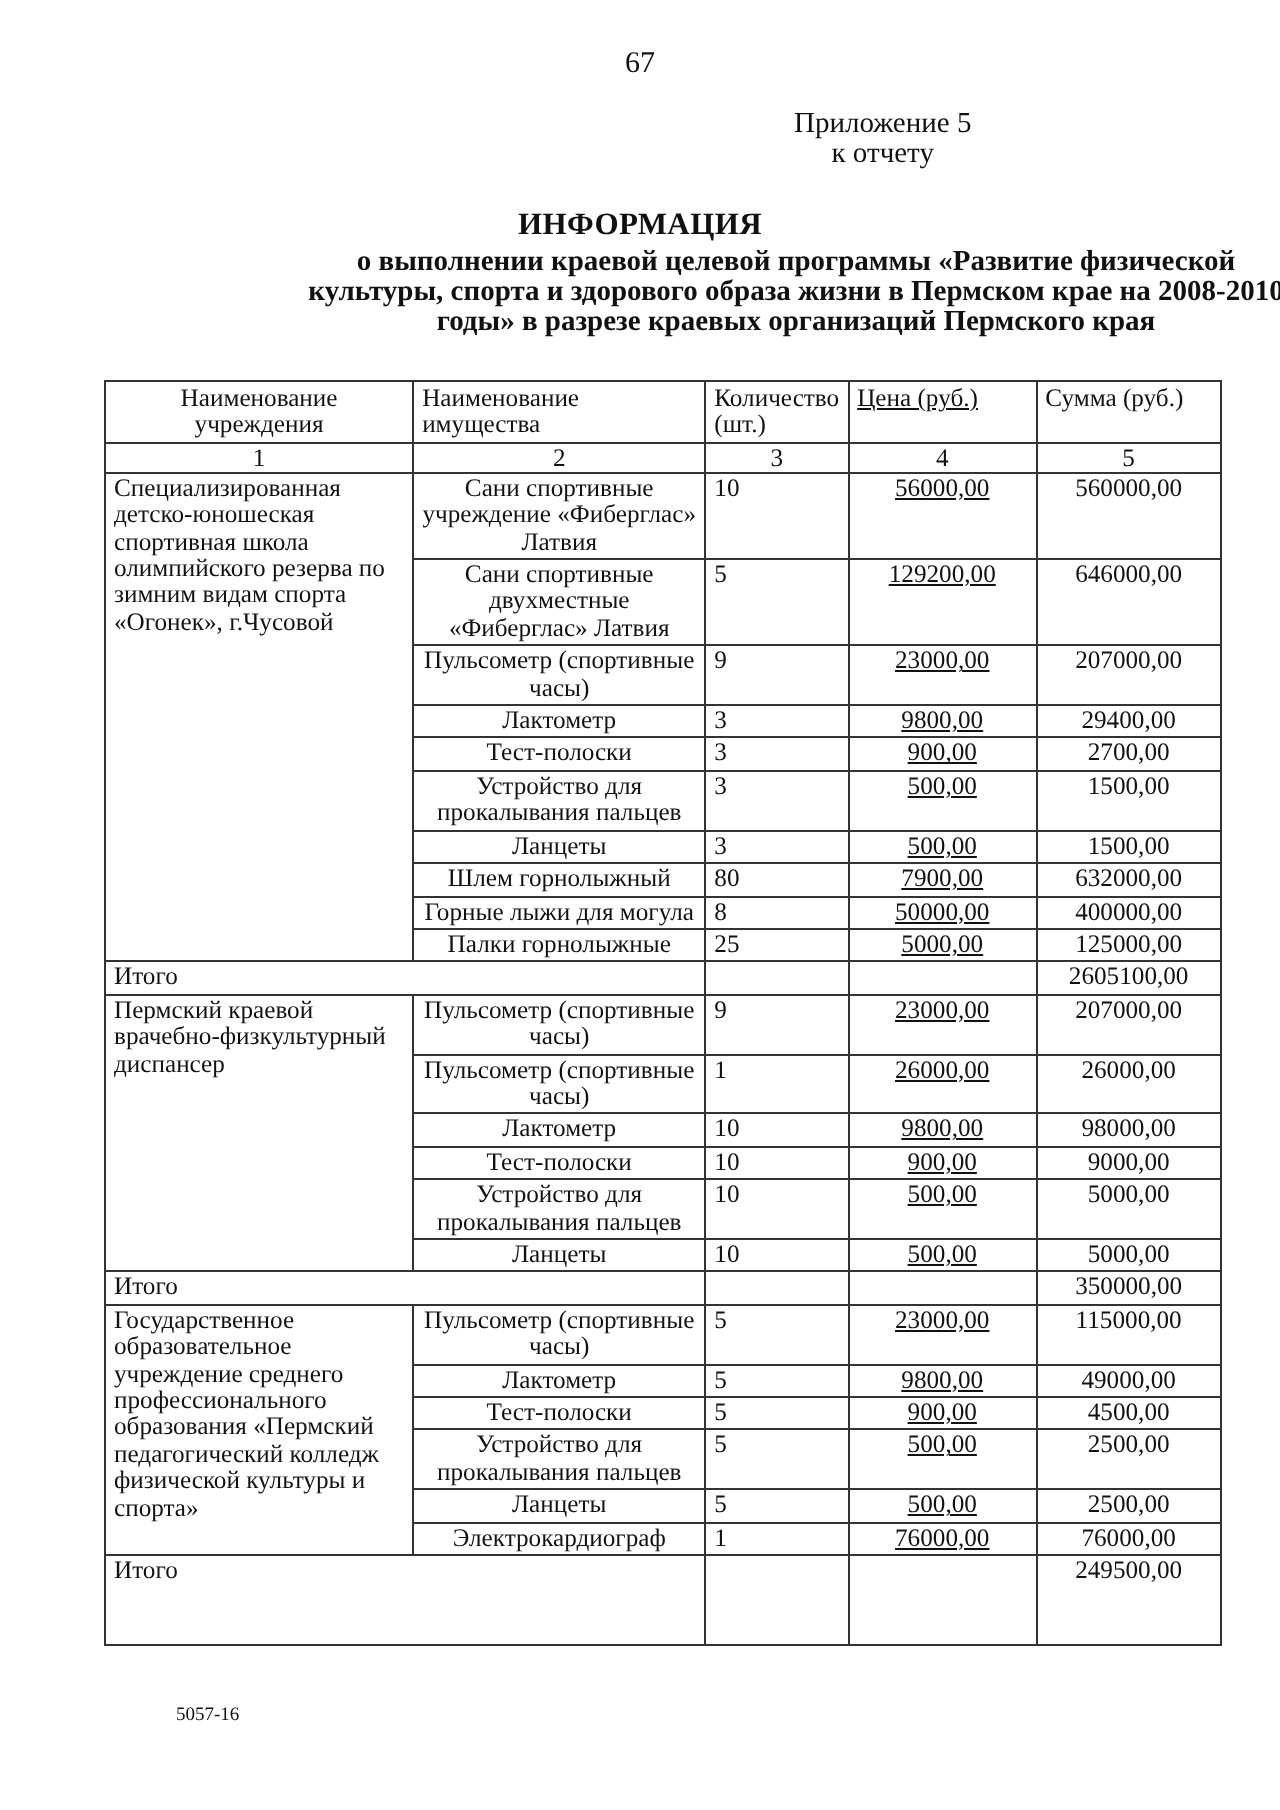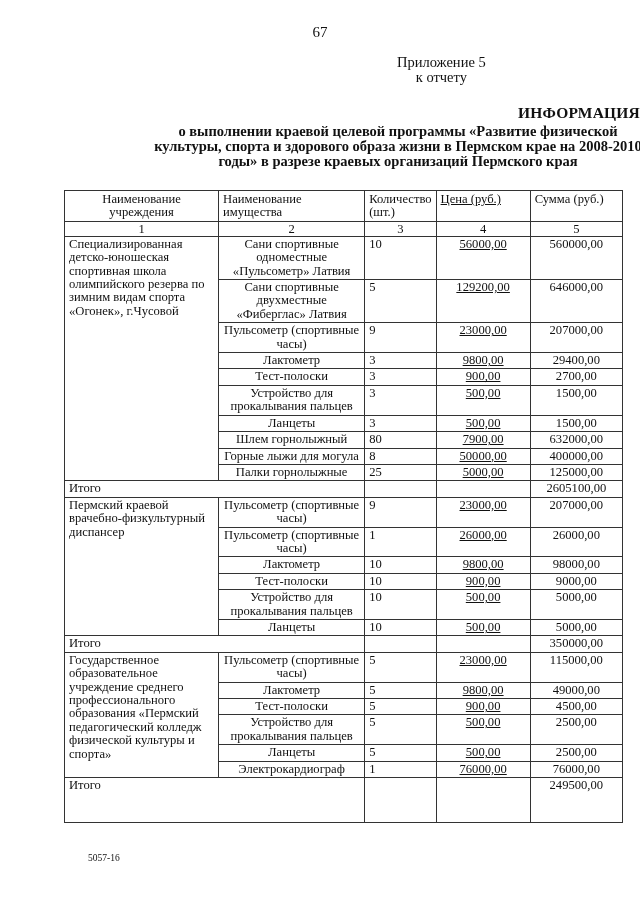--- a/index.html
+++ b/index.html
@@ -1,25 +1,25 @@
 <!DOCTYPE html>
 <html><head>
 <meta charset="utf-8">
 <style>
   html, body { margin:0; padding:0; background:#ffffff; }
   body { width:640px; height:905px; position:relative; overflow:hidden;
          font-family:"Liberation Serif", "DejaVu Serif", serif; color:#111; }
   .page-num { position:absolute; left:0; width:640px; top:24px; text-align:center; font-size:15px; }
   .appendix { position:absolute; left:397px; top:55px; font-size:14.5px; line-height:15px;text-align:center; }
-  .title { position:absolute; left:0; width:640px; top:104px; text-align:right;
+  .title { position:absolute; left:0; width:640px; top:104px; text-align:center;
            font-weight:bold; font-size:15.5px; letter-spacing:0.2px; }
   .subtitle { position:absolute; left:100px; width:500px; top:124px; text-align:center;
               font-weight:bold; font-size:14.5px; line-height:15px;margin-left:48px; }
   table.info { position:absolute; left:52px; top:190px; width:559px;
-               border-collapse:collapse; font-size:12.6px; line-height:13.4px;margin-left:12px; }
+               border-collapse:collapse; font-size:12.6px; line-height:13.4px; }
   table.info td, table.info th { border:1px solid #333; padding:1px 4px 1px 4px;
                vertical-align:top; font-weight:normal; }
   table.info th { text-align:left; padding-top:2px; }
   .c1 { width:146px; text-align:left; }
   .c2 { width:138px; text-align:center; }
   .c3 { width:62px; text-align:left; }
   .c4 { width:86px; text-align:center;text-decoration:underline; }
   .c5 { width:84px; text-align:center; }
   .numrow td { text-align:center; padding:0 4px; line-height:12px; }
   .total-label { text-align:left; }
@@ -53,21 +53,21 @@
       <td>2</td>
       <td>3</td>
       <td>4</td>
       <td>5</td>
     </tr>
   </thead>
   <tbody>
 
     <tr>
       <td class="c1" rowspan="10">Специализированная детско-юношеская спортивная школа олимпийского резерва по зимним видам спорта «Огонек», г.Чусовой</td>
-      <td class="c2">Сани спортивные одноместные «Пульсометр» Латвия</td>
+      <td class="c2">Сани спортивные учреждение «Фиберглас» Латвия</td>
       <td class="c3">10</td>
       <td class="c4">56000,00</td>
       <td class="c5">560000,00</td>
     </tr>
     <tr>
       <td class="c2">Сани спортивные двухместные «Фиберглас» Латвия</td>
       <td class="c3">5</td>
       <td class="c4">129200,00</td>
       <td class="c5">646000,00</td>
     </tr>

